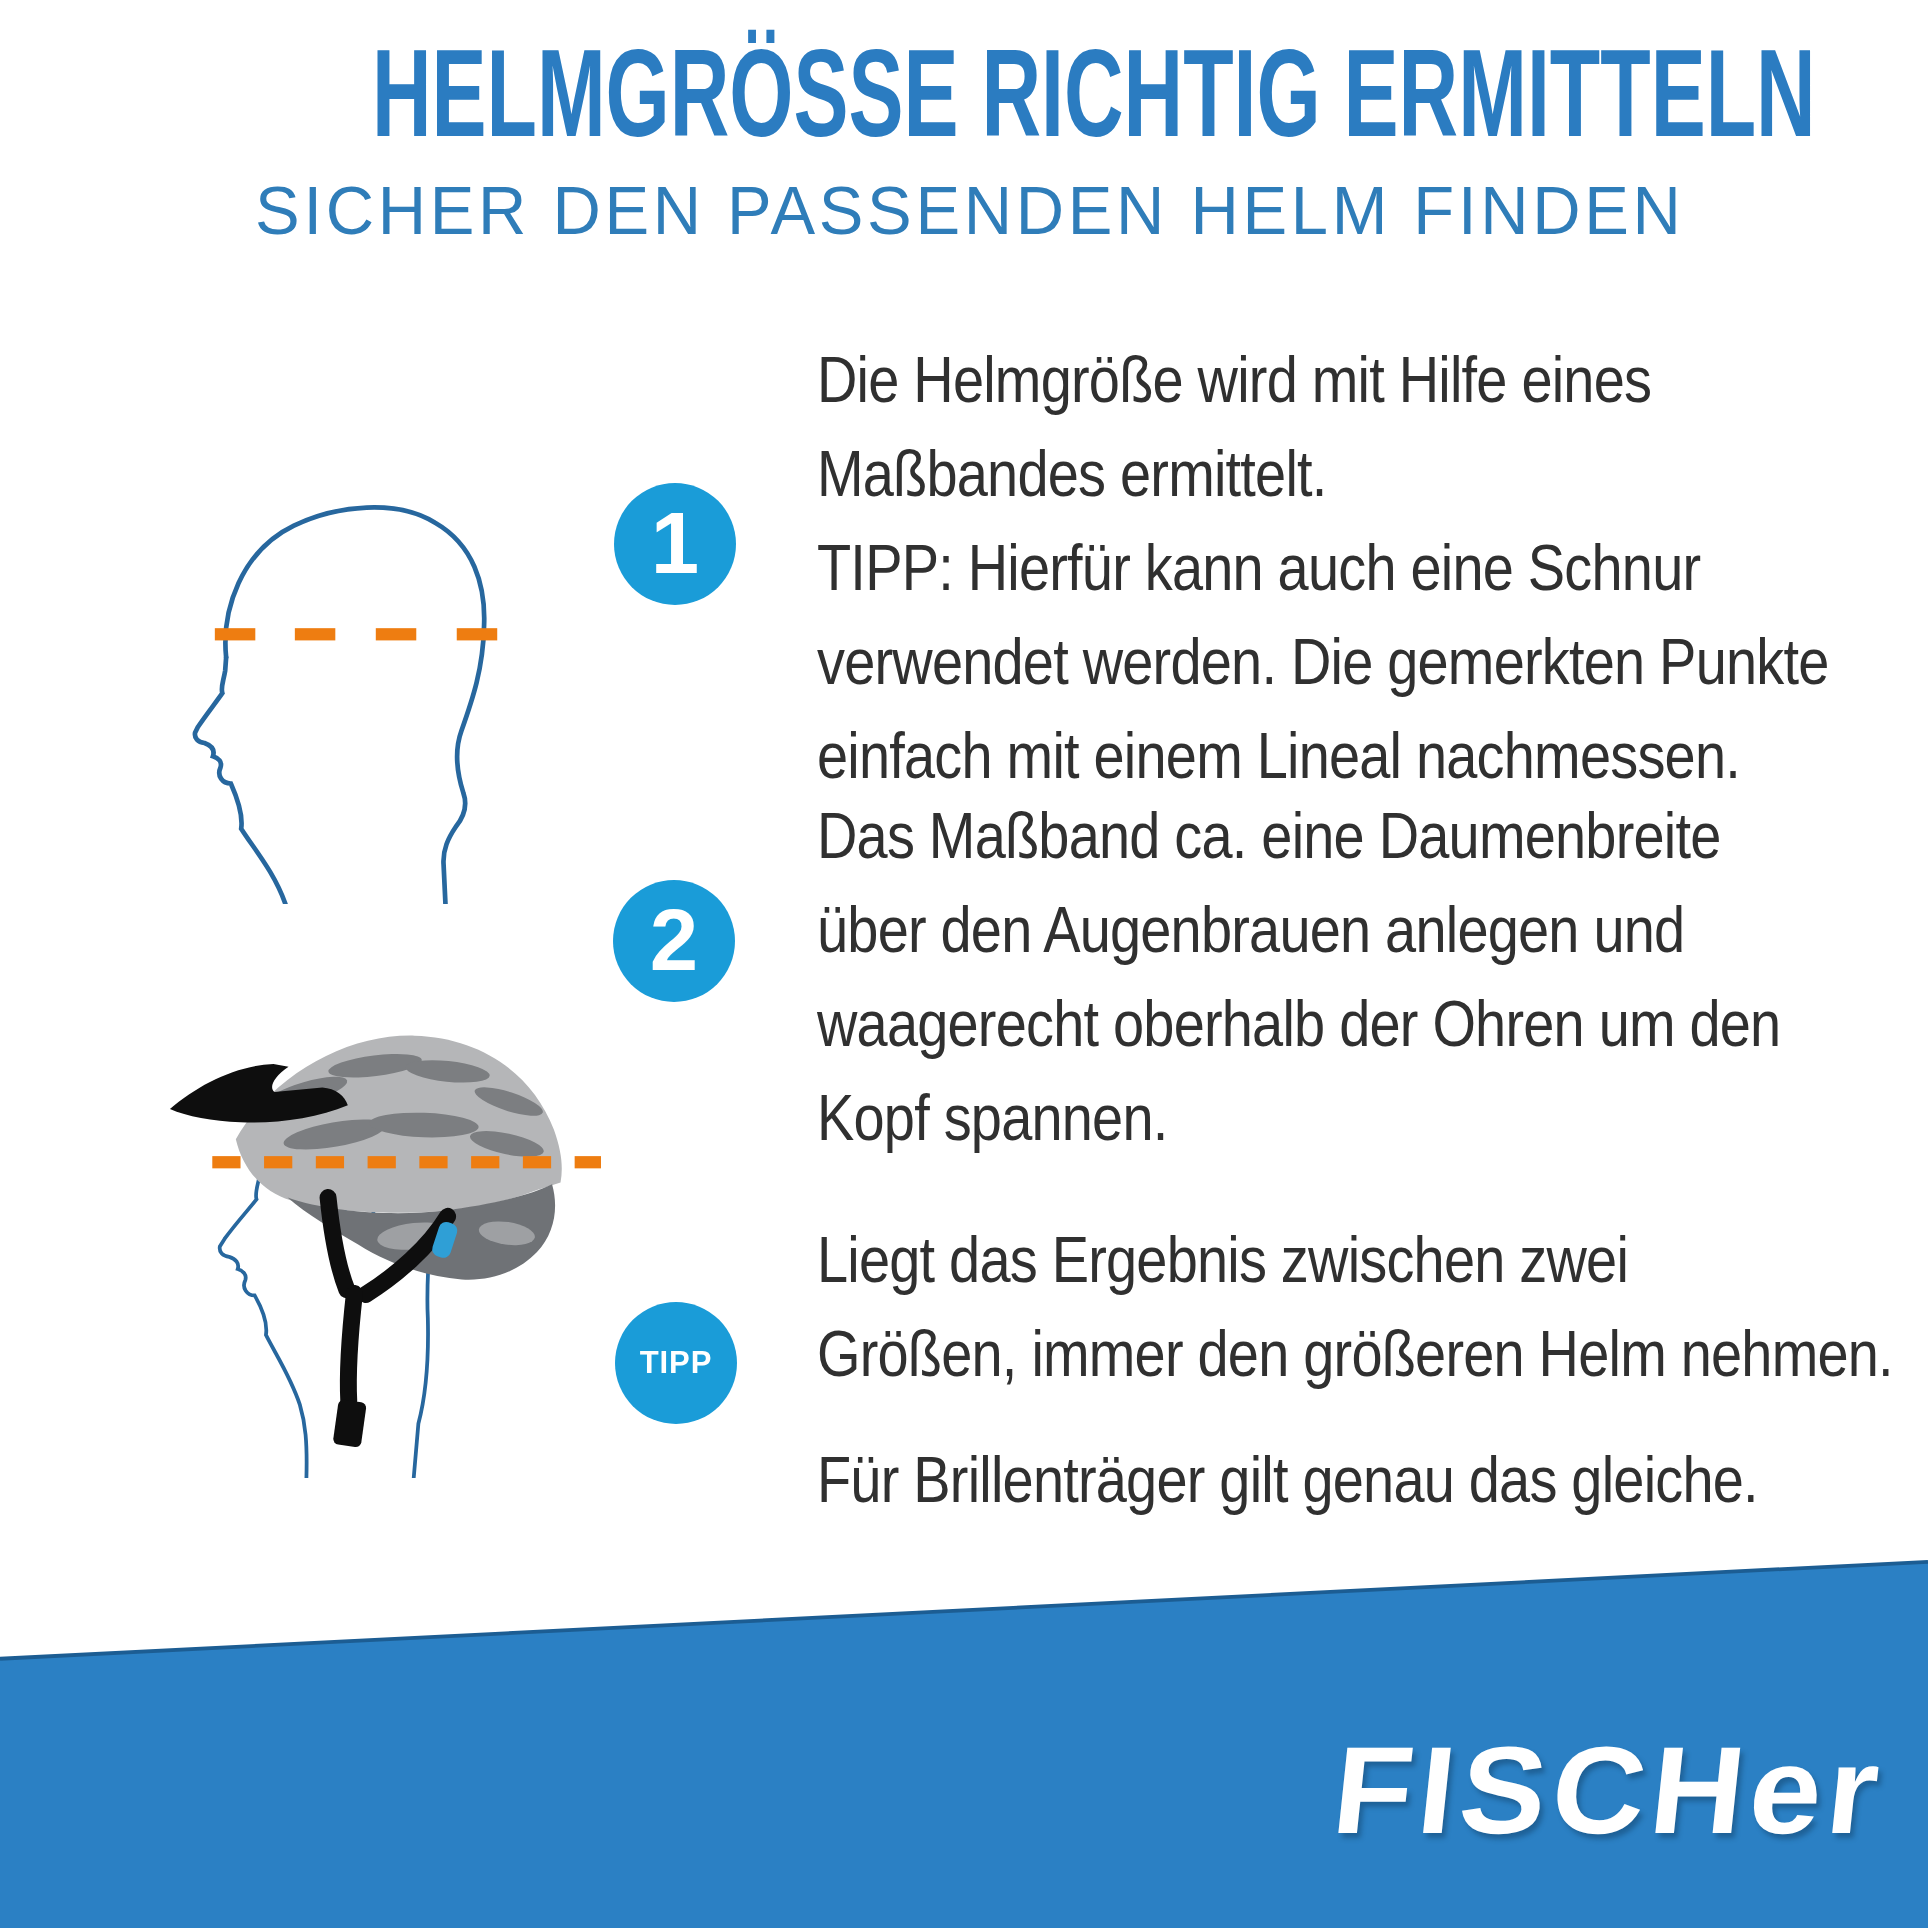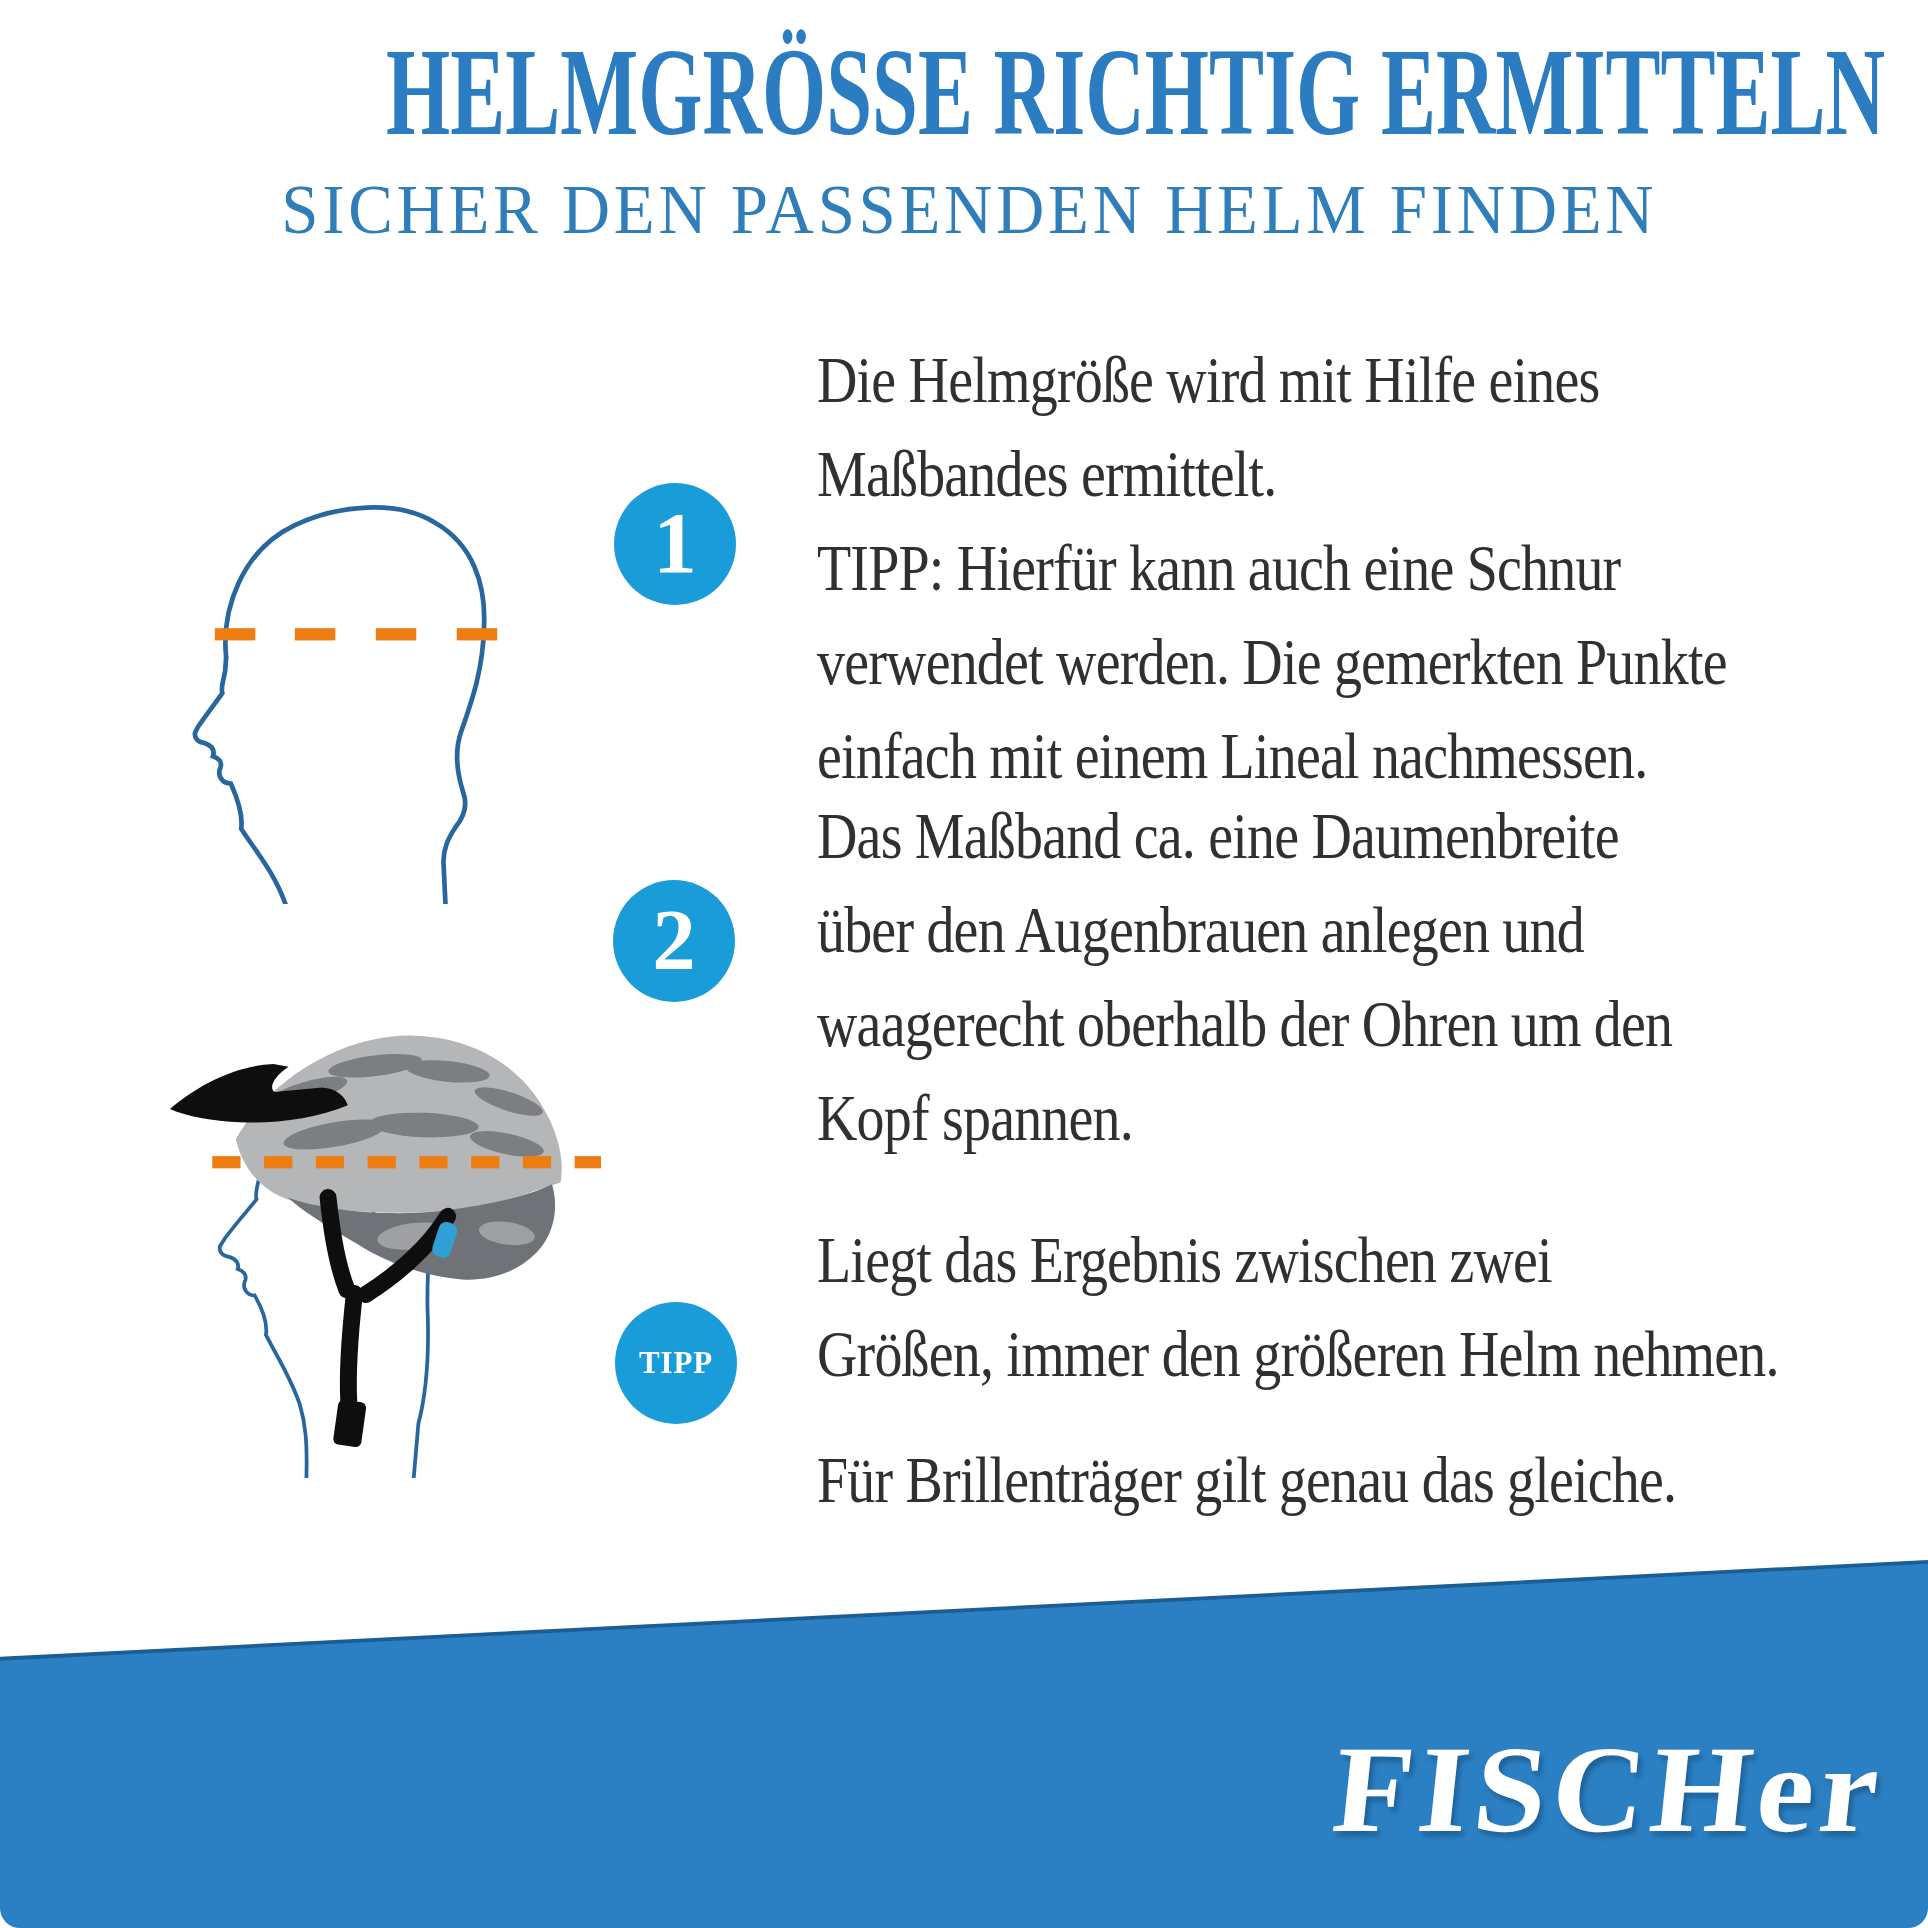--- a/index.html
+++ b/index.html
@@ -1,18 +1,18 @@
 <!DOCTYPE html>
 <html style="font-size:15px"><head>
 <meta charset="utf-8">
 <style>
   html,body{margin:0;padding:0;background:#ffffff;}
   #canvas{
     position:relative;width:1928px;height:1928px;overflow:hidden;
-    background:#ffffff;font-family:Liberation Serif, serif;border-radius:20px;
+    background:#ffffff;font-family:Liberation Sans, sans-serif;
   }
   
   .title{
     position:absolute;left:0;right:0;top:30px;text-align:center;
     font-size:125px;font-weight:bold;line-height:1;color:#2b7cc1;
     white-space:nowrap;
   }
   .title .squeeze{display:inline-block;transform:scaleX(0.66);transform-origin:center top;}
   .subtitle{
     position:absolute;left:0;right:0;top:176px;text-align:center;

